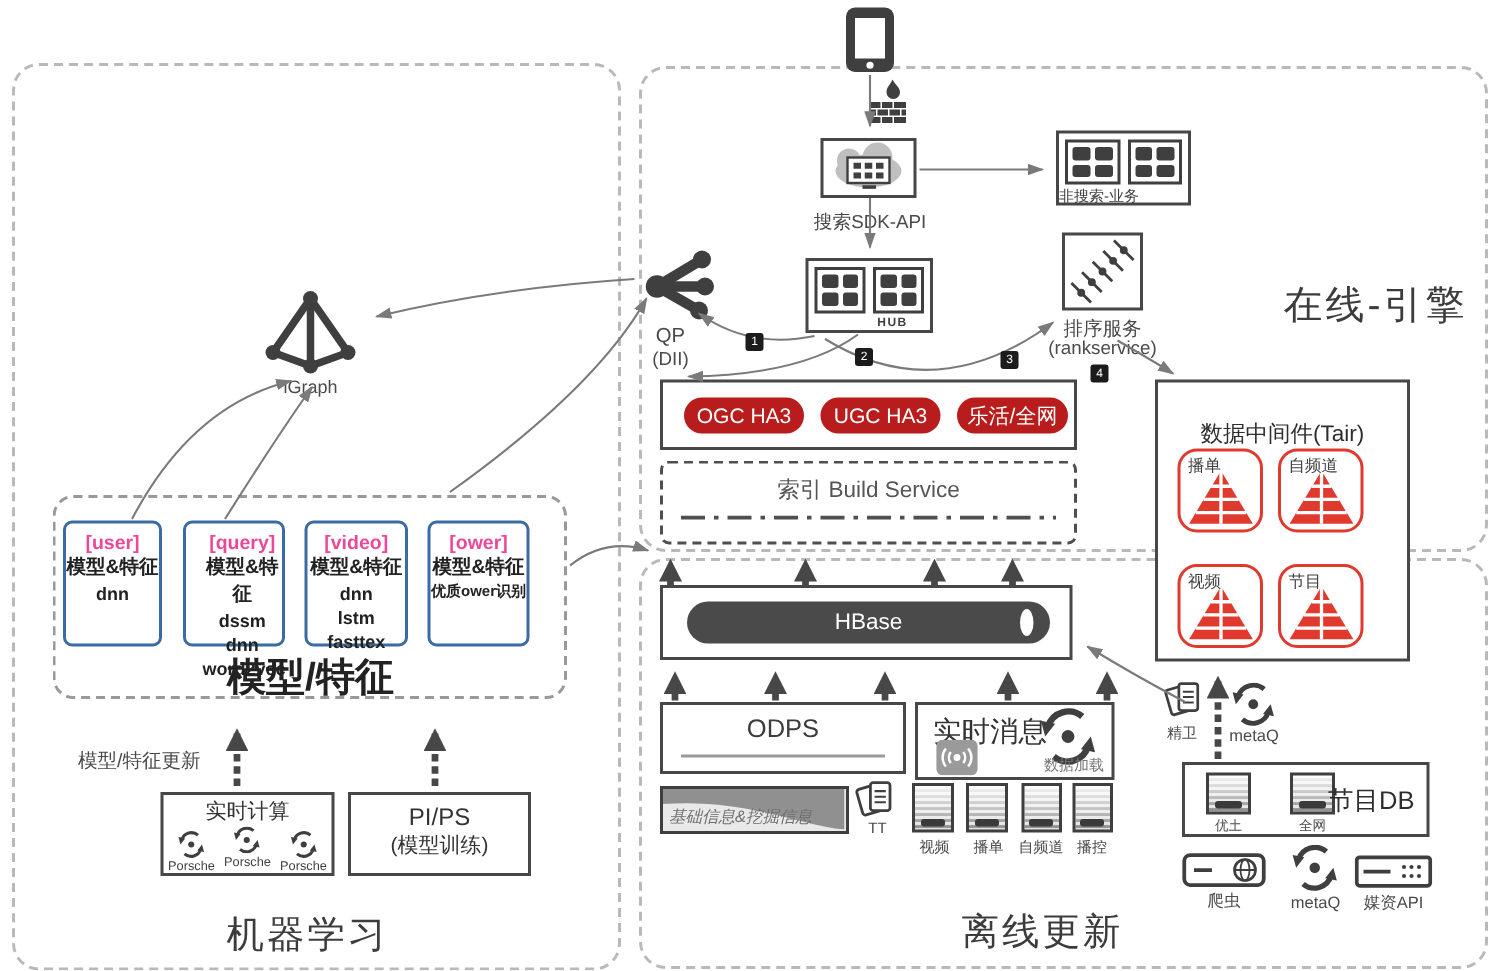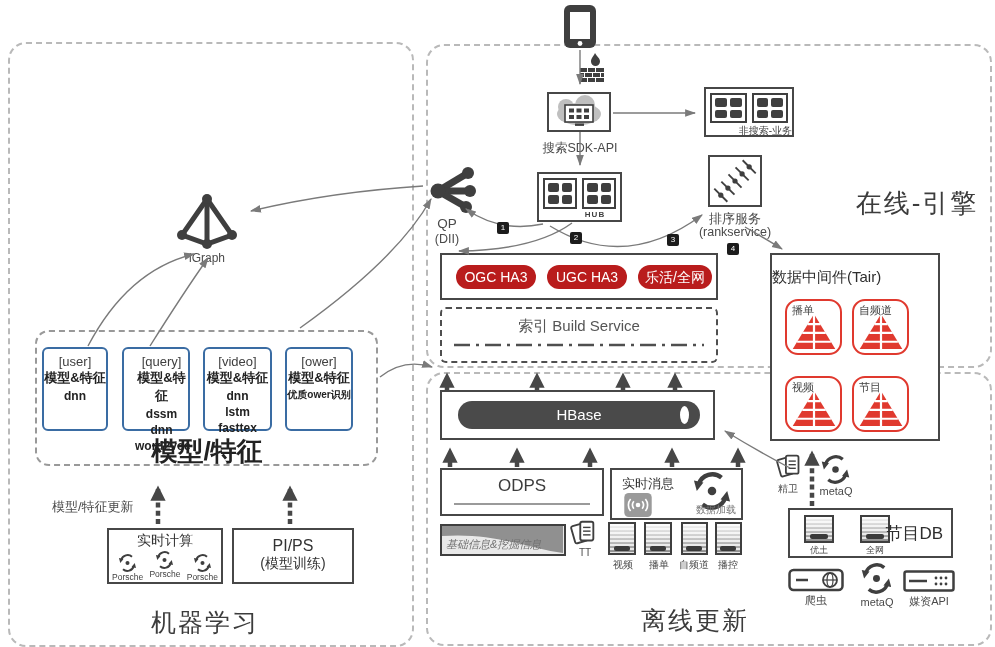--- a/index.html
+++ b/index.html
@@ -12,21 +12,21 @@
   .dashed-container{position:absolute;border:2px dashed #b9b9b9;border-radius:18px;background:transparent;}
   .section-label{position:absolute;font-size:25px;color:#3c3c3c;text-align:center;letter-spacing:2px;}
   .box{position:absolute;border:2px solid #474747;background:#fff;box-sizing:border-box;}
   .pill{position:absolute;background:#b91c1c;color:#fff;border-radius:12px;text-align:center;font-size:14px;line-height:24px;height:24px;}
   .badge{position:absolute;width:12px;height:12px;background:#1c1c1c;color:#fff;font-size:8px;line-height:12px;text-align:center;border-radius:2px;z-index:7;}
   .chip-panel{border:2px solid #3f3f3f;background:#fff;display:grid;grid-template-columns:1fr 1fr;grid-template-rows:1fr 1fr;gap:3px;padding:3px;box-sizing:border-box;}
   .chip{background:#3f3f3f;border-radius:2px;}
   .hub-inner{display:flex;gap:5px;justify-content:center;padding:4px 4px 0 4px;}
   .mini-label{font-size:8px;font-weight:bold;text-align:center;letter-spacing:1px;margin-top:1px;padding-left:31px;}
   .mbox{position:absolute;border:2px solid #3a6ca3;border-radius:6px;background:#fff;box-sizing:border-box;text-align:center;padding-top:5px;}
-  .mtitle{font-size:13px;font-weight:normal;color:#404040;}
+  .mtitle{font-size:13px;font-weight:bold;color:#ec4899;}
   .msub{font-size:13px;font-weight:bold;color:#222;}
   .mbody{font-size:12px;font-weight:bold;color:#222;white-space:pre-line;line-height:1.35;margin-top:1px;}
   .capsule{position:absolute;background:#4a4a4a;border-radius:15px;color:#fff;text-align:center;font-size:15px;line-height:28px;}
   .capsule::after{content:"";position:absolute;right:11px;top:5px;width:9px;height:18px;background:#fff;border-radius:50%;}
   .dbstack{border:2px solid #3f3f3f;background:
       repeating-linear-gradient(to bottom, rgba(255,255,255,.75) 0 2px, rgba(0,0,0,0) 2px 4px),
       linear-gradient(to bottom,#f4f4f4,#bdbdbd 60%,#8d8d8d);
       position:relative;box-sizing:border-box;}
   .dbstack::after{content:"";position:absolute;bottom:2px;left:15%;width:70%;height:5px;background:#3a3a3a;border-radius:2px;}
   .tair-cell{position:absolute;width:57px;height:56px;border:2.5px solid #e0392e;border-radius:13px;background:#fff;box-sizing:border-box;}
@@ -167,21 +167,21 @@
           <div class="chip"></div>
           <div class="chip"></div>
       </div>
       <div class="chip-panel" style="width:37px;height:30px;">
         <div class="chip"></div>
           <div class="chip"></div>
           <div class="chip"></div>
           <div class="chip"></div>
       </div>
     </div>
-    <div style="font-size:10px;text-align:right;margin-top:1px;">非搜索-业务</div>
+    <div style="font-size:10px;text-align:left;margin-top:1px;">非搜索-业务</div>
   </div>
 
   <div class="box" style="left:708px;top:155px;width:54px;height:52px;">
     <svg class="icon" width="50" height="48" viewBox="0 0 44 44">
         <use href="#sym-dna"></use>
       </svg>
   </div>
   <div class="txt" style="left:680px;top:210px;width:110px;font-size:13px;">排序服务</div>
   <div class="txt" style="left:680px;top:225px;width:110px;font-size:12.5px;">(rankservice)</div>
 
@@ -224,21 +224,21 @@
     <div class="pill" style="left:14px;top:10px;width:80px;">OGC HA3</div>
     <div class="pill" style="left:105px;top:10px;width:80px;">UGC HA3</div>
     <div class="pill" style="left:196px;top:10px;width:74px;">乐活/全网</div>
   </div>
 
   <div class="abs" style="left:440px;top:307px;width:278px;height:56px;border:2px dashed #4f4f4f;border-radius:6px;box-sizing:border-box;">
     <div style="text-align:center;margin-top:8px;font-size:15px;color:#555;">索引 Build Service</div>
   </div>
 
   <div class="box" style="left:770px;top:253px;width:170px;height:188px;border-width:2.5px;z-index:5;">
-    <div style="margin-top:13px;font-size:15px;color:#2e2e2e;">数据中间件(Tair)</div>
+    <div style="text-align:center;margin-top:25px;font-size:15px;color:#2e2e2e;">数据中间件(Tair)</div>
     <div class="tair-cell" style="left:13px;top:44px;">
       <div class="tair-label">播单</div>
       <svg class="icon" style="position:absolute;left:5px;bottom:3px;" width="44" height="37" viewBox="0 0 60 50">
           <use href="#sym-pyramid"></use>
         </svg>
     </div>
     <div class="tair-cell" style="left:80px;top:44px;">
       <div class="tair-label">自频道</div>
       <svg class="icon" style="position:absolute;left:5px;bottom:3px;" width="44" height="37" viewBox="0 0 60 50">
           <use href="#sym-pyramid"></use>
@@ -263,21 +263,21 @@
     <div class="abs" style="left:12px;right:12px;top:33px;border-top:2px solid #9a9a9a;"></div>
   </div>
 
   <div class="box" style="left:440px;top:390px;width:275px;height:50px;border-width:2.5px;">
     <div class="capsule" style="left:16px;top:9px;width:242px;height:28px;">
       <span>HBase</span>
     </div>
   </div>
 
   <div class="box" style="left:610px;top:468px;width:133px;height:52px;">
-    <div style="position:absolute;left:10px;top:5px;font-size:13px;color:#333;">实时消息</div>
+    <div style="position:absolute;left:10px;top:5px;font-size:19px;color:#333;">实时消息</div>
     <svg class="icon" style="position:absolute;left:12px;top:23px;" width="28" height="24" viewBox="0 0 30 26">
         <use href="#sym-broadcast"></use>
       </svg>
     <svg class="icon" style="position:absolute;right:8px;top:2px;color:#3f3f3f;" width="42" height="38" viewBox="0 0 40 40">
         <use href="#sym-swirl"></use>
       </svg>
     <div style="position:absolute;right:5px;bottom:1px;font-size:10px;color:#777;">数据加载</div>
   </div>
 
   <div class="abs" style="left:440px;top:524px;width:126px;height:32px;border:2.5px solid #3f3f3f;background:#e9e9e9;box-sizing:border-box;">

